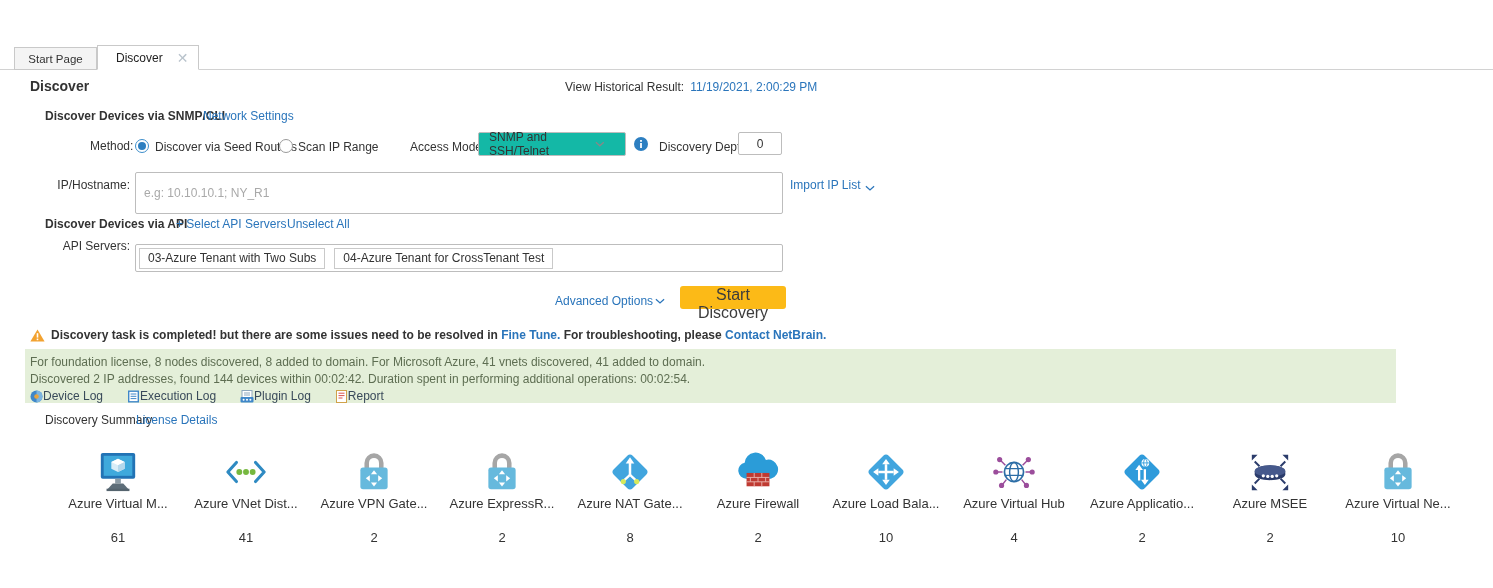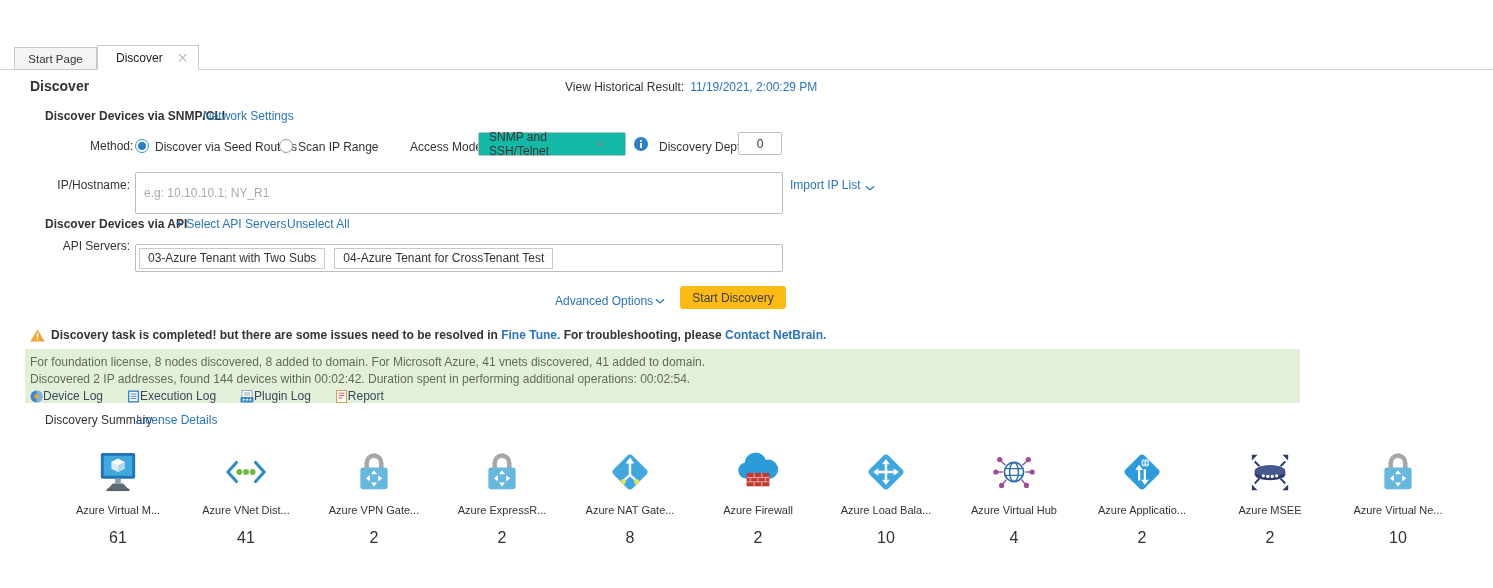--- a/index.html
+++ b/index.html
@@ -29,38 +29,38 @@
   .textbox{position:absolute;border:1px solid #bdbdbd;background:#fff;border-radius:2px;font-size:12px;color:#333;
            font-family:"Liberation Sans",sans-serif;padding:0 8px;outline:none}
   .textbox::placeholder{color:#a9a9a9}
   .selectbox{position:absolute;border:1px solid #bdbdbd;background:#14b8a6;border-radius:2px;display:flex;
              align-items:center;justify-content:space-between;padding:0 20px 0 10px;cursor:pointer}
   .radio{width:14px;height:14px;border-radius:50%;display:inline-block;position:absolute;background:#fff;cursor:pointer}
   .radio-on{border:1px solid #3d8ecb}
   .radio-on::after{content:"";position:absolute;left:2px;top:2px;width:8px;height:8px;background:#2d7fc1;border-radius:50%}
   .radio-off{border:1px solid #9a9a9a}
   .btn-primary{position:absolute;left:680px;top:286px;width:106px;height:23px;background:#fcba17;border:none;
-               border-radius:3px;font-size:12px;color:#3c3c3c;cursor:pointer;font-family:"Liberation Sans",sans-serif}
+               border-radius:3px;font-size:16px;color:#3c3c3c;cursor:pointer;font-family:"Liberation Sans",sans-serif}
   .chip{display:inline-flex;align-items:center;border:1px solid #c9c9c9;background:#fff;height:21px;
         padding:0 8px;font-size:12px;color:#333;cursor:pointer;white-space:nowrap}
 
   
   .warnrow{position:absolute;left:30px;top:328px;display:flex;align-items:center;gap:6px;font-weight:bold}
-  .greenbox{position:absolute;left:25px;top:349px;width:1275px;height:54px;background:#e4efd9;
+  .greenbox{position:absolute;left:25px;top:349px;width:1371px;height:54px;background:#e4efd9;
             padding:4px 5px 0 5px;color:#5e6e52}
   .gl{height:17px;display:flex;align-items:center}
   .loglinks{display:flex;align-items:center;gap:24px;margin-top:2px;color:#394a5a}
   .loglink{display:flex;align-items:center;cursor:pointer}
 
   
   .summary{position:absolute;left:54px;top:448px;display:flex}
   .sumitem{width:128px;display:flex;flex-direction:column;align-items:center;cursor:pointer}
   .icowrap{height:48px;display:flex;align-items:center;justify-content:center}
-  .sumlabel{margin-top:8px;font-size:11px;color:#333;white-space:nowrap}
-  .sumcount{margin-top:13px;font-size:16px;color:#333}
+  .sumlabel{margin-top:0;font-size:13px;color:#333;white-space:nowrap}
+  .sumcount{margin-top:19px;font-size:13px;color:#333}
 </style>
 </head>
 <body>
 
 <div id="app">
 
 
   <div class="tab tab-inactive">
     <span>Start Page</span>
   </div>

